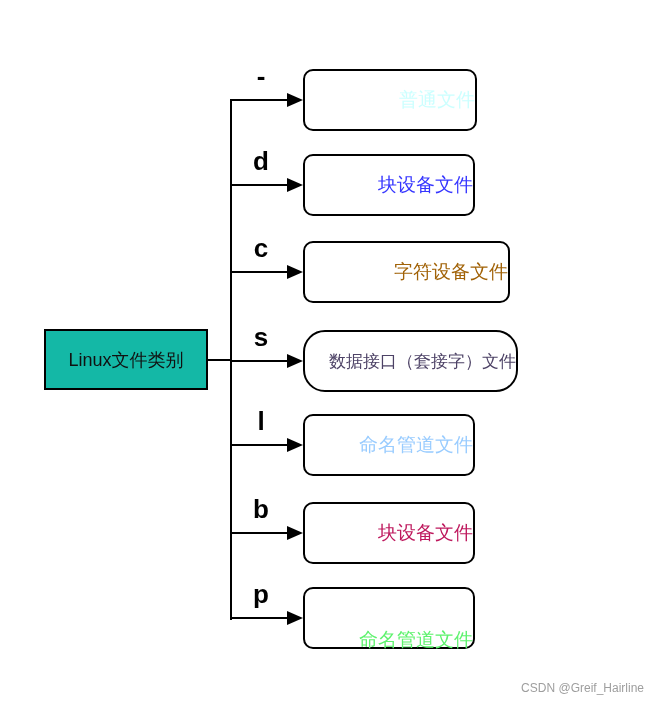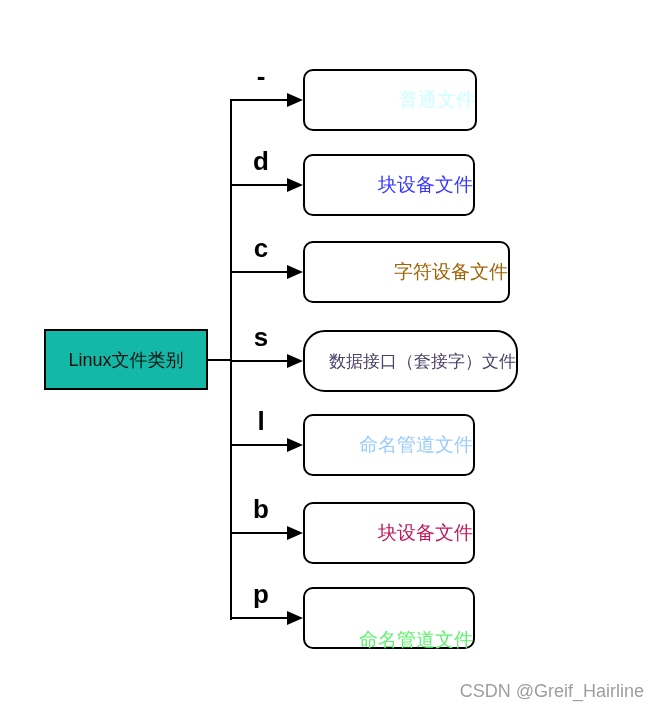--- a/index.html
+++ b/index.html
@@ -78,21 +78,21 @@
   .br3 { --y: 272px; --w: 207px; }
   .br4 { --y: 361px; --w: 215px; }
   .br5 { --y: 445px; --w: 172px; }
   .br6 { --y: 533px; --w: 172px; }
   .br7 { --y: 618px; --w: 172px; }
   .br4 .box { font-size: 17px; border-radius: 22px; }
   
   .watermark {
     position: absolute;
     right: 9px; top: 681px;
-    font-size: 18px;
+    font-size: 12px;
     color: #9e9e9e;
   }
 </style>
 </head>
 <body>
 
 <div class="canvas">
 
   <div class="root-box">
     <span>Linux文件类别</span>

